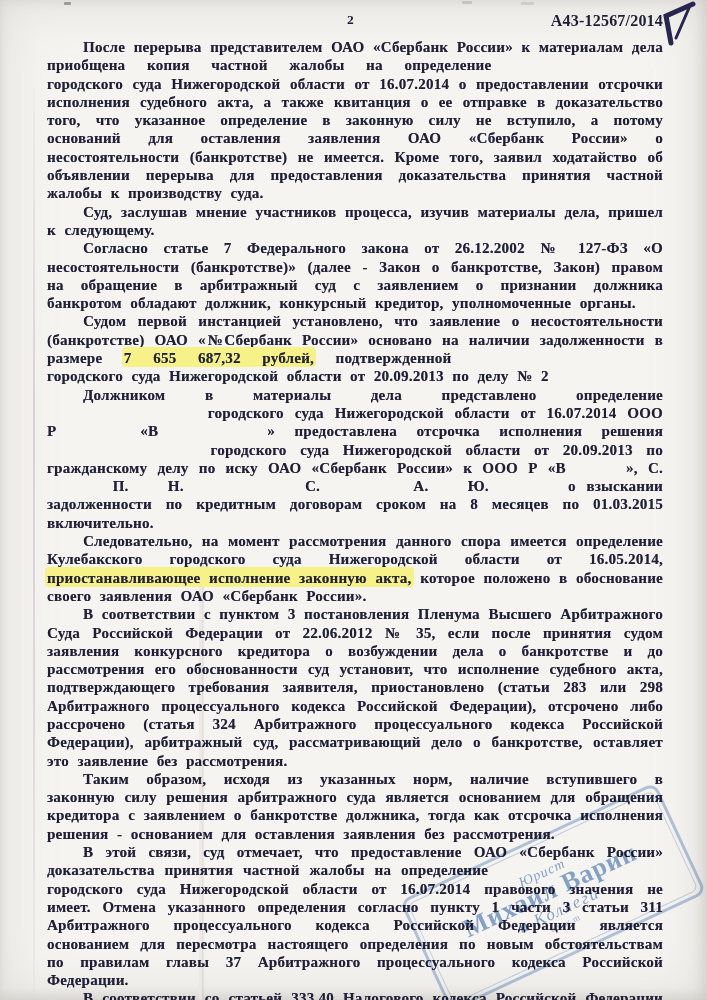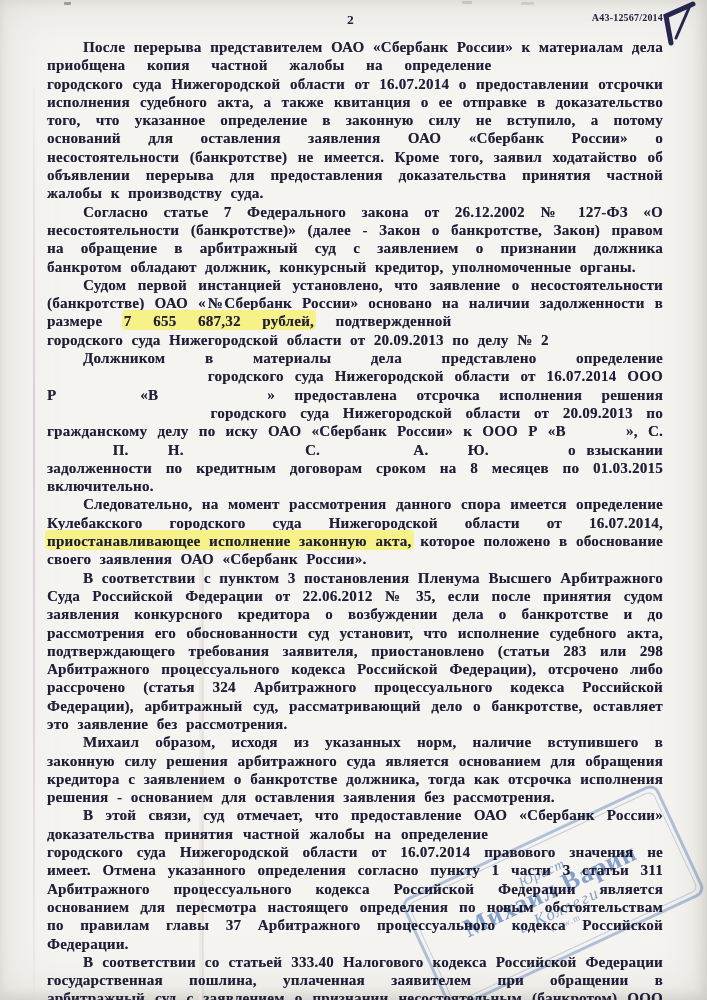--- a/index.html
+++ b/index.html
@@ -16,21 +16,21 @@
   }
   .header-strip{
     position:absolute;top:12px;left:47px;right:44px;height:18px;
   }
   .page-num{
     position:absolute;left:50%;transform:translateX(-8px);
     font-size:13.5px;font-weight:700;letter-spacing:0.5px;
   }
   .case-num{
     position:absolute;right:0;top:0;
-    font-size:10px;font-weight:700;letter-spacing:0.2px;
+    font-size:16px;font-weight:700;letter-spacing:0.2px;
   }
   .doc-body{
     position:absolute;top:38px;left:47px;width:616px;
     font-size:15px;font-weight:700;line-height:18.3px;
     text-align:justify;
     letter-spacing:0.25px;word-spacing:4.5px;
     filter:blur(0.28px);
     text-shadow:0.2px 0.2px 0.45px rgba(35,34,66,0.55);
   }
   .para{margin:0;text-indent:36px;}
@@ -93,26 +93,27 @@
 
   <div class="corner-mark">
     <svg width="44" height="46" viewBox="0 0 44 46">
       <path d="M37 3 L10 15 L15 42" fill="none" stroke="#26264f" stroke-width="5" stroke-linecap="round" stroke-linejoin="miter"></path>
       <path d="M33 7 L20 37" fill="none" stroke="#26264f" stroke-width="3" stroke-linecap="round"></path>
     </svg>
   </div>
 
   <div class="doc-body">
       <p class="para"><span class="">После перерыва представителем ОАО «Сбербанк России» к материалам дела приобщена копия частной жалобы на определение </span> <span class="gap" style="width: 150px;"></span> <span class=""> городского суда Нижегородской области от 16.07.2014 о предоставлении отсрочки исполнения судебного акта, а также квитанция о ее отправке в доказательство того, что указанное определение в законную силу не вступило, а потому оснований для оставления заявления ОАО «Сбербанк России» о несостоятельности (банкротстве) не имеется. Кроме того, заявил ходатайство об объявлении перерыва для предоставления доказательства принятия частной жалобы к производству суда.</span></p>
+      <p class="para"><span class="">Суд, заслушав мнение участников процесса, изучив материалы дела, пришел к следующему.</span></p>
       <p class="para"><span class="">Согласно статье 7 Федерального закона от 26.12.2002 № 127-ФЗ «О несостоятельности (банкротстве)» (далее - Закон о банкротстве, Закон) правом на обращение в арбитражный суд с заявлением о признании должника банкротом обладают должник, конкурсный кредитор, уполномоченные органы.</span></p>
       <p class="para"><span class="">Судом первой инстанцией установлено, что заявление о несостоятельности (банкротстве) ОАО «№Сбербанк России» основано на наличии задолженности в размере </span><span class="hl">7 655 687,32 рублей,</span><span class=""> подтвержденной </span> <span class="gap" style="width: 190px;"></span> <span class=""> городского суда Нижегородской области от 20.09.2013 по делу № 2</span></p>
       <p class="para"><span class="">Должником в материалы дела представлено определение </span> <span class="gap" style="width: 150px;"></span> <span class=""> городского суда Нижегородской области от 16.07.2014 ООО Р </span> <span class="gap" style="width: 45px;"></span> <span class=""> «В </span> <span class="gap" style="width: 70px;"></span> <span class=""> » предоставлена отсрочка исполнения решения </span> <span class="gap" style="width: 150px;"></span> <span class=""> городского суда Нижегородской области от 20.09.2013 по гражданскому делу по иску ОАО «Сбербанк России» к ООО Р «В </span> <span class="gap" style="width: 40px;"></span> <span class=""> », С. </span> <span class="gap" style="width: 55px;"></span> <span class=""> П. </span> <span class="gap" style="width: 18px;"></span> <span class=""> Н. </span> <span class="gap" style="width: 100px;"></span> <span class=""> С. </span> <span class="gap" style="width: 72px;"></span> <span class=""> А. </span> <span class="gap" style="width: 18px;"></span> <span class=""> Ю. </span> <span class="gap" style="width: 58px;"></span> <span class=""> о взыскании задолженности по кредитным договорам сроком на 8 месяцев по 01.03.2015 включительно.</span></p>
-      <p class="para"><span class="">Следовательно, на момент рассмотрения данного спора имеется определение Кулебакского городского суда Нижегородской области от 16.07.2014, </span><span class="hl">приостанавливающее исполнение законную акта,</span><span class=""> которое положено в обоснование своего заявления ОАО «Сбербанк России».</span></p>
+      <p class="para"><span class="">Следовательно, на момент рассмотрения данного спора имеется определение Кулебакского городского суда Нижегородской области от 16.05.2014, </span><span class="hl">приостанавливающее исполнение законную акта,</span><span class=""> которое положено в обоснование своего заявления ОАО «Сбербанк России».</span></p>
       <p class="para"><span class="">В соответствии с пунктом 3 постановления Пленума Высшего Арбитражного Суда Российской Федерации от 22.06.2012 № 35, если после принятия судом заявления конкурсного кредитора о возбуждении дела о банкротстве и до рассмотрения его обоснованности суд установит, что исполнение судебного акта, подтверждающего требования заявителя, приостановлено (статьи 283 или 298 Арбитражного процессуального кодекса Российской Федерации), отсрочено либо рассрочено (статья 324 Арбитражного процессуального кодекса Российской Федерации), арбитражный суд, рассматривающий дело о банкротстве, оставляет это заявление без рассмотрения.</span></p>
-      <p class="para"><span class="">Михаил образом, исходя из указанных норм, наличие вступившего в законную силу решения арбитражного суда является основанием для обращения кредитора с заявлением о банкротстве должника, тогда как отсрочка исполнения решения - основанием для оставления заявления без рассмотрения.</span></p>
+      <p class="para"><span class="">Таким образом, исходя из указанных норм, наличие вступившего в законную силу решения арбитражного суда является основанием для обращения кредитора с заявлением о банкротстве должника, тогда как отсрочка исполнения решения - основанием для оставления заявления без рассмотрения.</span></p>
       <p class="para"><span class="">В этой связи, суд отмечает, что предоставление ОАО «Сбербанк России» доказательства принятия частной жалобы на определение </span> <span class="gap" style="width: 165px;"></span> <span class=""> городского суда Нижегородской области от 16.07.2014 правового значения не имеет. Отмена указанного определения согласно пункту 1 части 3 статьи 311 Арбитражного процессуального кодекса Российской Федерации является основанием для пересмотра настоящего определения по новым обстоятельствам по правилам главы 37 Арбитражного процессуального кодекса Российской Федерации.</span></p>
       <p class="para"><span class="">В соответствии со статьей 333.40 Налогового кодекса Российской Федерации государственная пошлина, уплаченная заявителем при обращении в арбитражный суд с заявлением о признании несостоятельным (банкротом) ООО Р </span>    </p>
     </div>
 
   <div class="stamp" style="color: rgb(125, 159, 208);">
     <div class="role">Юрист</div>
     <div class="name">Михаил Варин</div>
     <div class="suffix">и Коллеги</div>
     <div class="url">www.m</div>
   </div>

